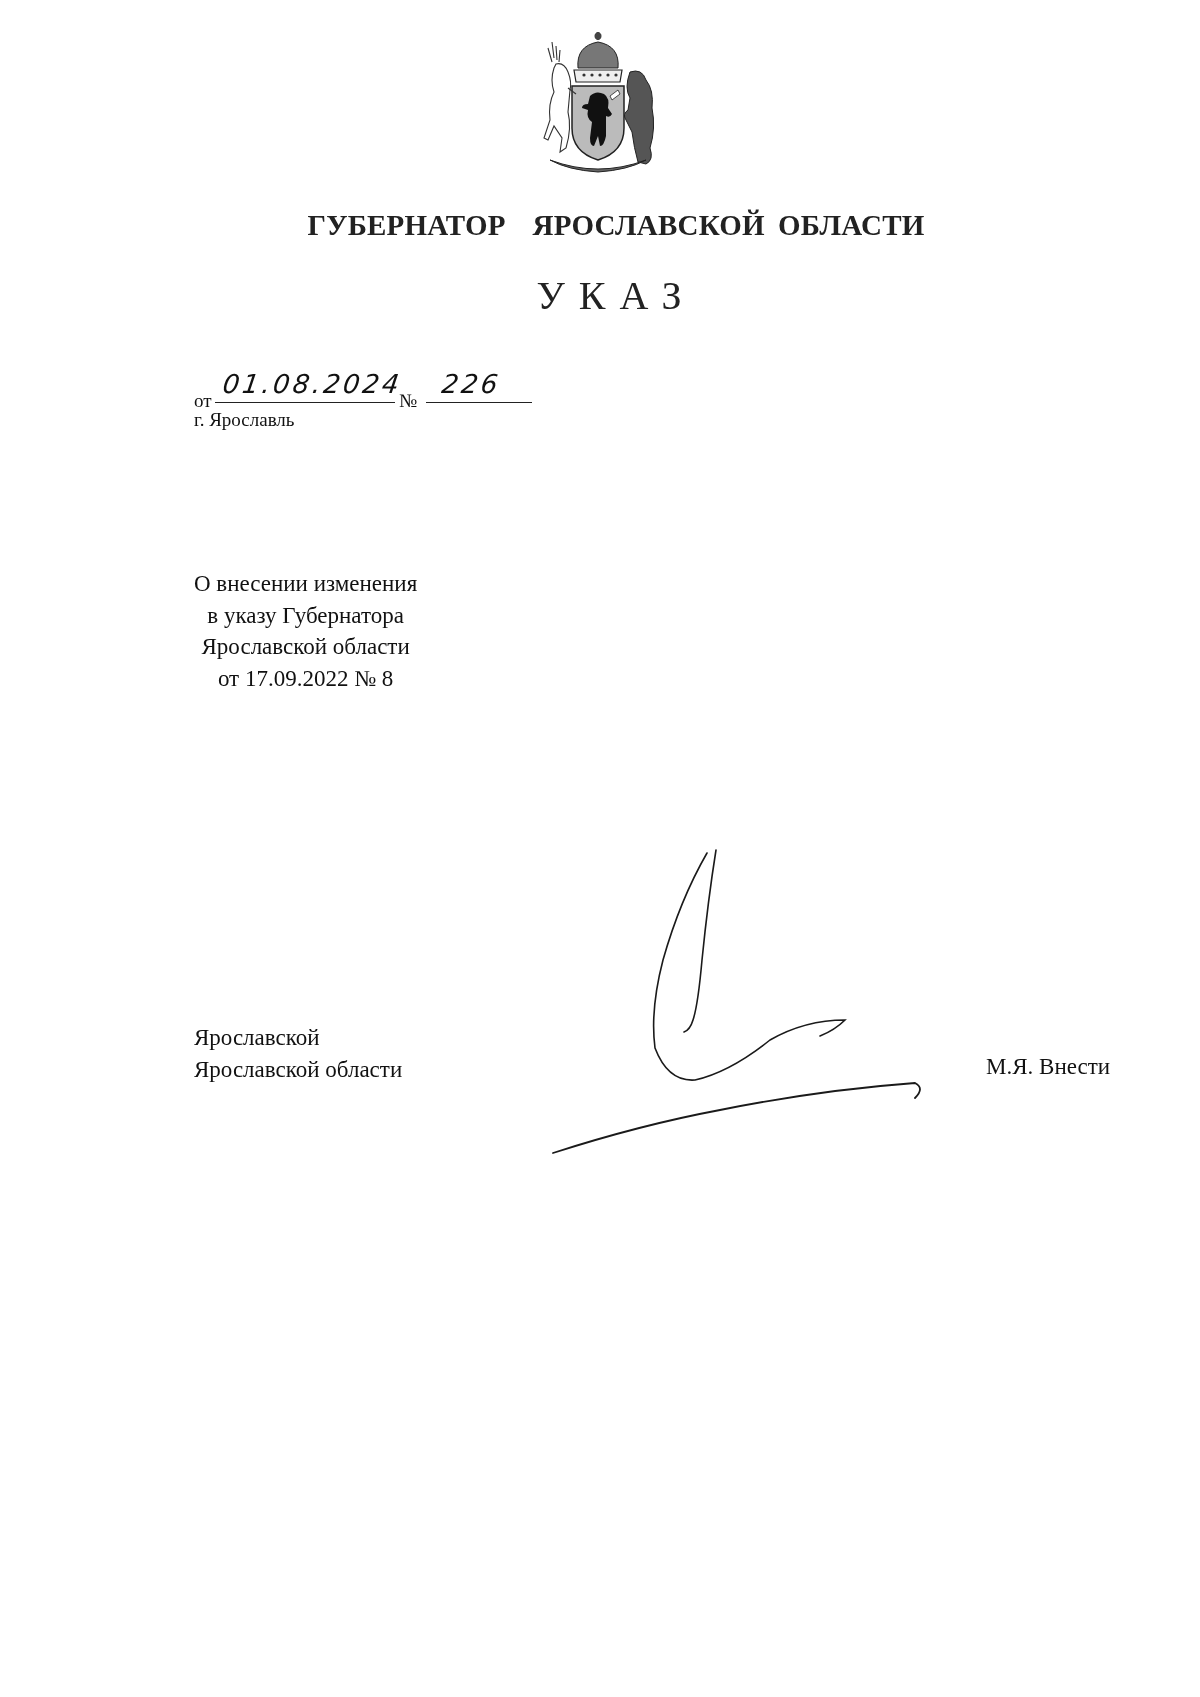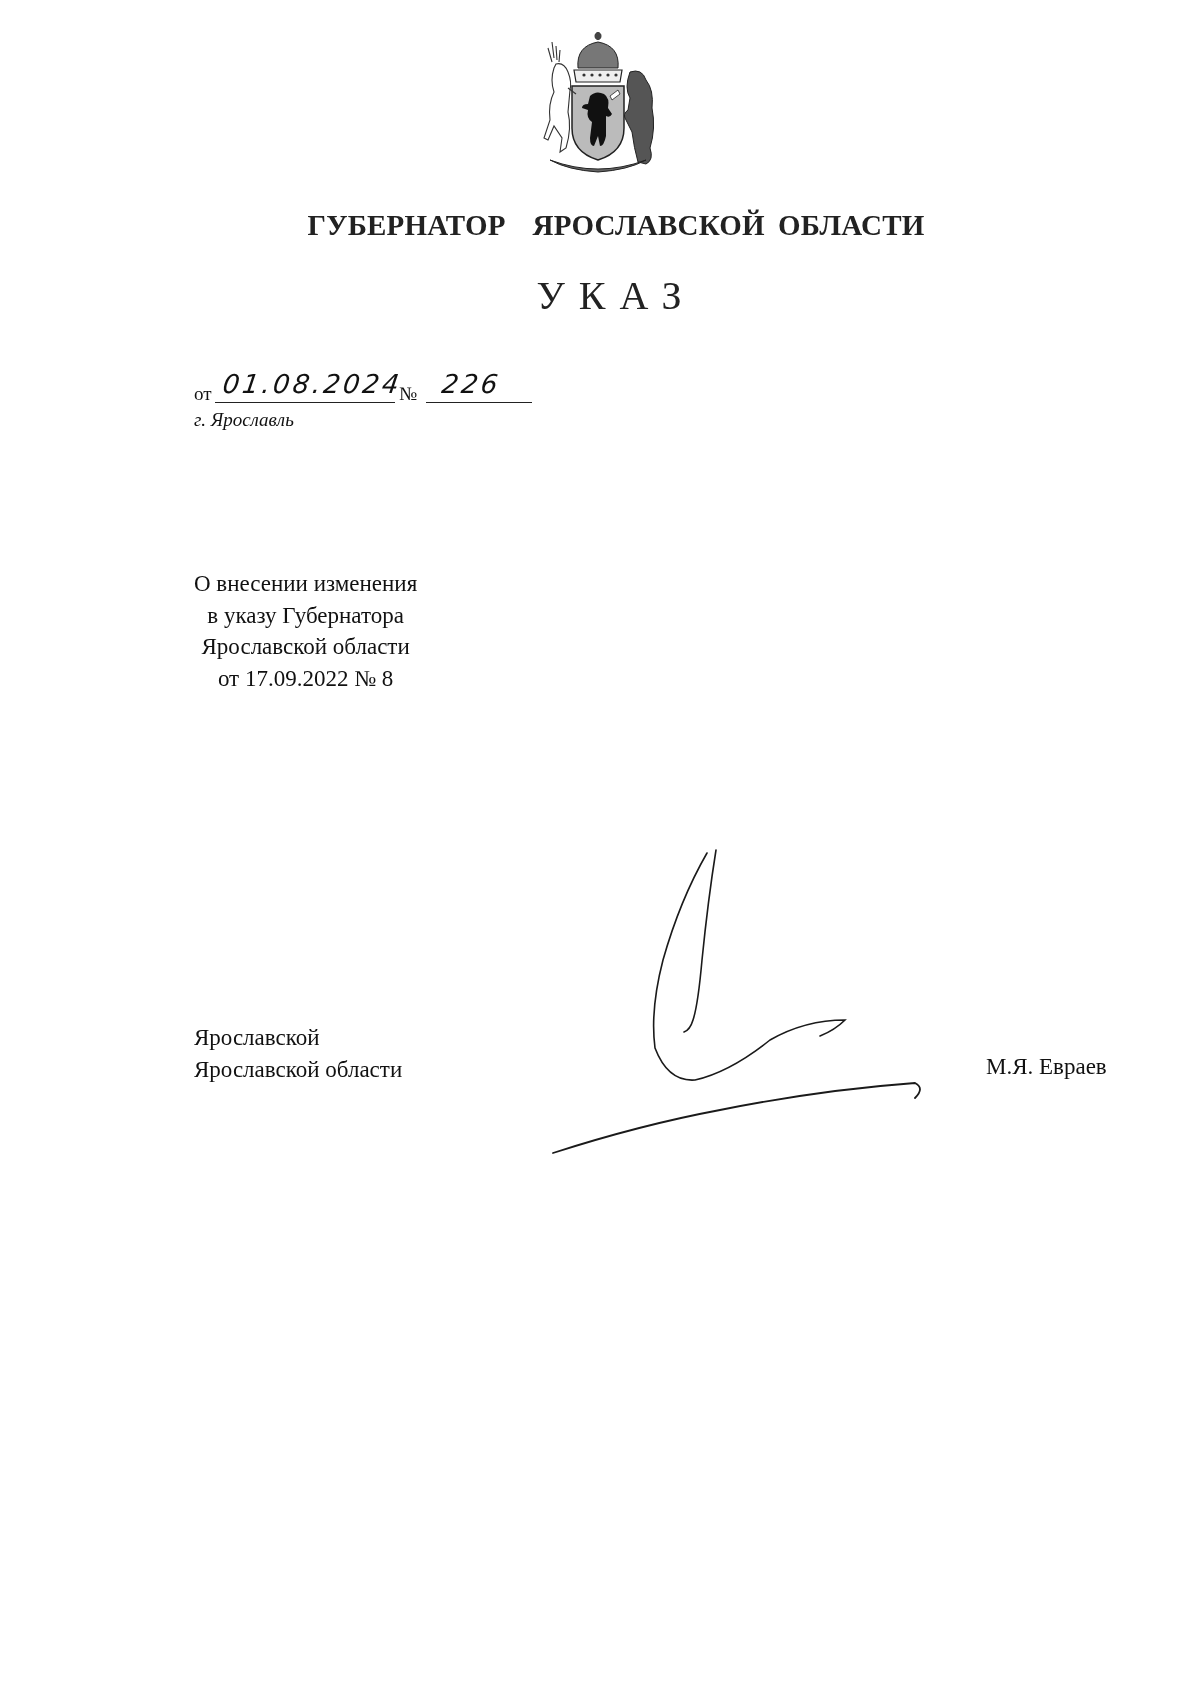--- a/index.html
+++ b/index.html
@@ -6,26 +6,26 @@
     body { width: 1200px; height: 1697px; position: relative; overflow: hidden;
            font-family: "Liberation Serif", "DejaVu Serif", serif; color: #111; }
     .abs { position: absolute; }
     #emblem { left: 538px; top: 28px; width: 120px; height: 150px; }
     #authority { left: 0; width: 1232px; top: 209px; text-align: center;
                  font-size: 29px; font-weight: bold; letter-spacing: 0.2px; color: #222;
                  word-spacing: 6px; }
     #doctype { left: 0; width: 1232px; top: 272px; text-align: center;
                font-size: 40px; letter-spacing: 14px; color: #222; }
     #dateline { left: 194px; top: 373px; font-size: 19px; height: 30px; }
-    .lbl { position: absolute; top: 10px; font-size: 19px; }
+    .lbl { position: absolute; top: 17px; font-size: 19px; }
     .uline { position: absolute; border-bottom: 1px solid #222; height: 29px; top: 0; }
     .hand { position: absolute; top: -4px; font-family: "DejaVu Sans", sans-serif;
             font-style: italic; font-size: 26px; color: #111; letter-spacing: 3px;
             transform: skewX(-8deg); }
-    #city { left: 194px; top: 409px; font-size: 19px; font-style: italic; }
+    #city { left: 194px; top: 409px; font-size: 19px; }
     #subject { left: 194px; top: 568px; font-size: 23px; line-height: 31.5px; }
     #subject div { white-space: nowrap; text-align: center; }
     #body { left: 194px; top: 756px; width: 936px; font-size: 23px; line-height: 31.5px; }
     .para { text-indent: 69px; text-align: justify; text-align-last: left; }
     #sign-left { left: 194px; top: 1022px; font-size: 23px; line-height: 31.5px; }
     #sign-right { left: 986px; top: 1054px; font-size: 23px; }
     #signature { left: 0; top: 0; width: 1200px; height: 1697px; pointer-events: none; }
   </style>
 </head>
 <body>
@@ -86,19 +86,19 @@
   <div>от 17.09.2022 № 8</div>
 </div>
 
 <div id="body" class="abs">
 </div>
 
 <div id="sign-left" class="abs">
   <div>Ярославской</div>
   <div>Ярославской области</div>
 </div>
-<div id="sign-right" class="abs">М.Я. Евраев</div>
+<div id="sign-right" class="abs">М.Я. Внести</div>
 
 <svg id="signature" class="abs" viewBox="0 0 1200 1697">
   <path d="M707 853 Q680 900 663 960 Q650 1010 655 1048 Q668 1082 695 1080 Q730 1072 770 1040 Q805 1020 845 1020 Q835 1030 820 1036" fill="none" stroke="#1a1a1a" stroke-width="1.6" stroke-linecap="round"></path>
   <path d="M716 850 Q708 900 702 960 Q698 1005 693 1020 Q690 1030 684 1032" fill="none" stroke="#1a1a1a" stroke-width="1.6" stroke-linecap="round"></path>
   <path d="M553 1153 Q640 1125 720 1110 Q820 1090 915 1083 Q925 1088 915 1098" fill="none" stroke="#1a1a1a" stroke-width="1.8" stroke-linecap="round"></path>
 </svg>
 
 </body></html>

